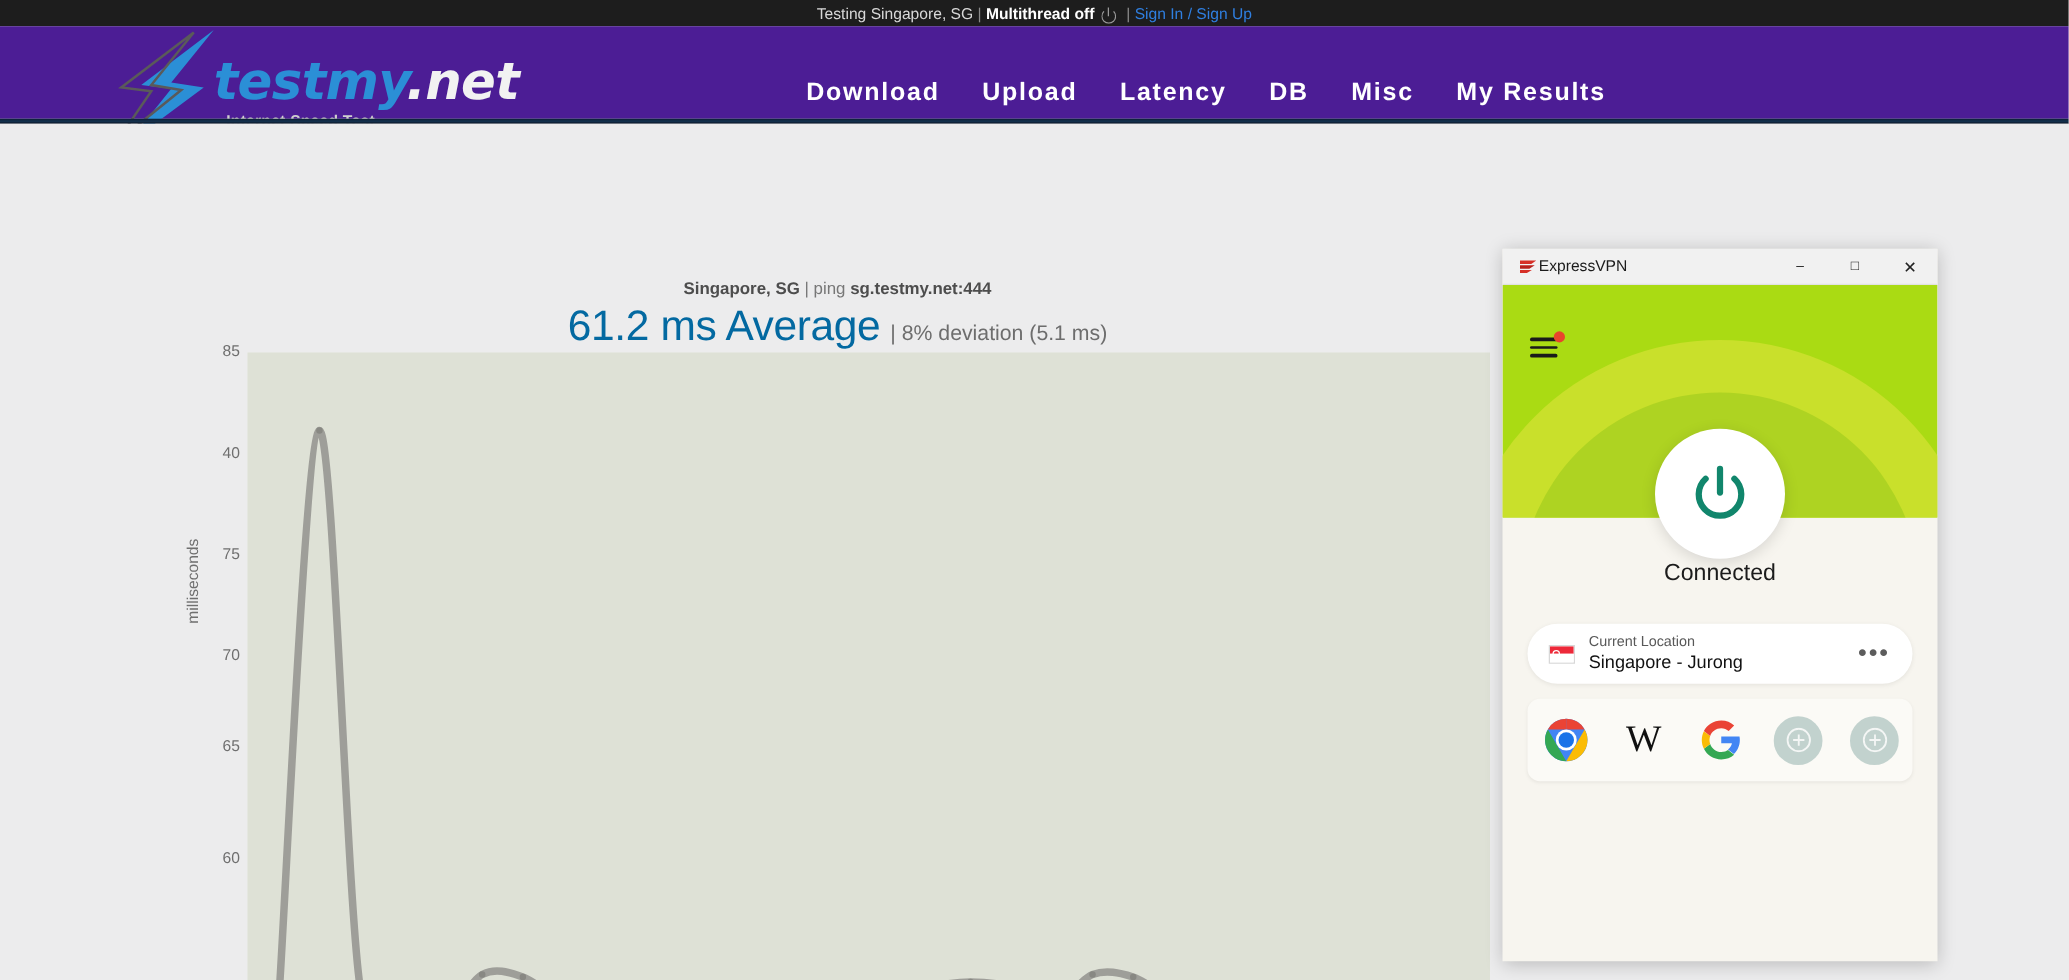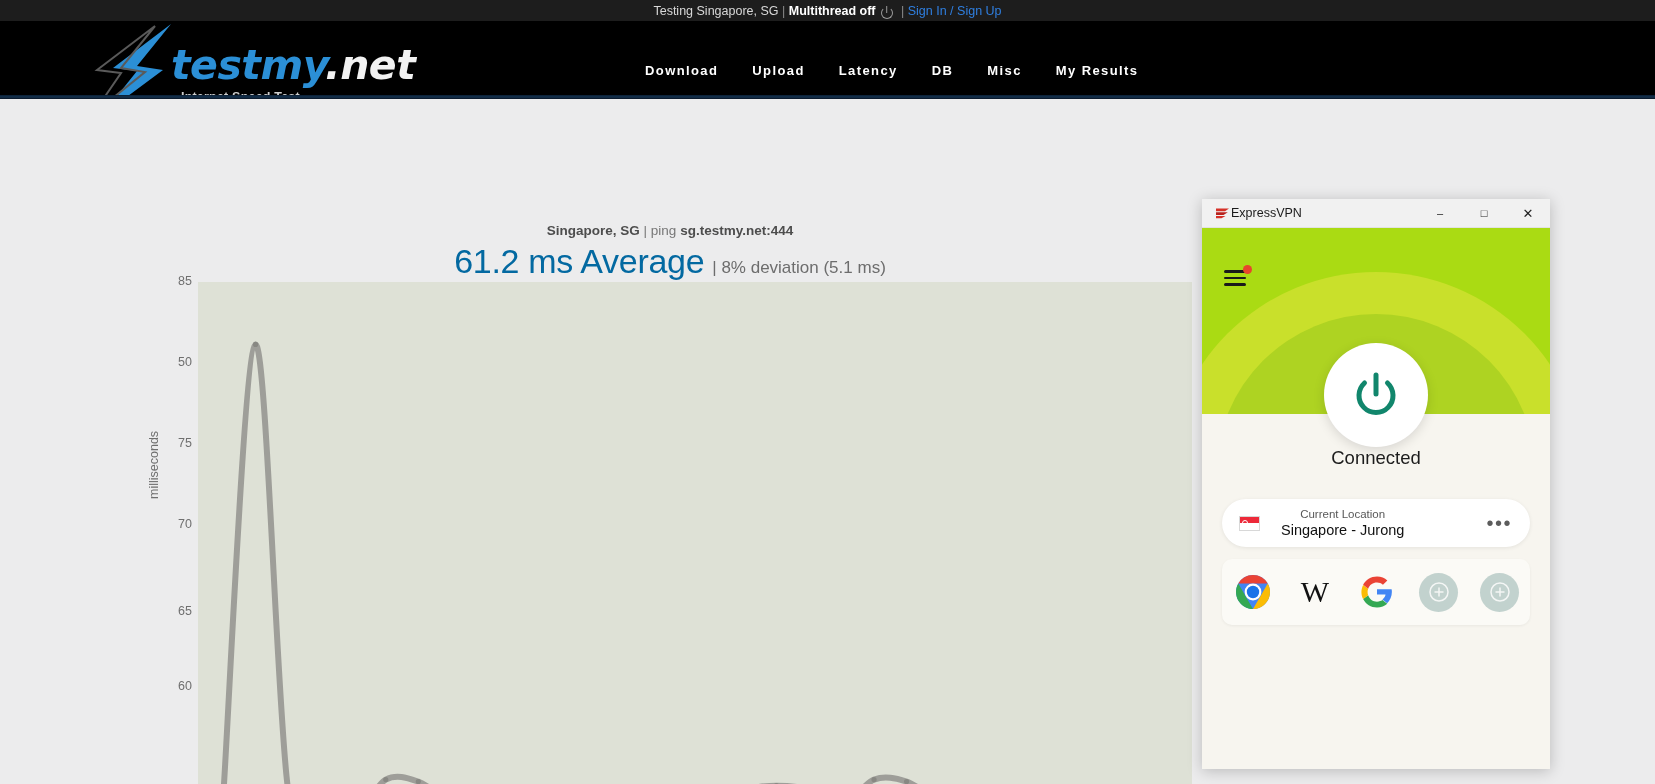--- a/index.html
+++ b/index.html
@@ -30,21 +30,21 @@
   }
   .power-mini::after {
     content: ""; position: absolute; left: 50%; top: -2px;
     transform: translateX(-50%);
     width: 1.6px; height: 7px; background: #9a9a9a;
   }
 
   
   .header {
     position: absolute; top: 21px; left: 0; width: 1655px; height: 74px;
-    background: #000000;
+    background: #4c1d95;
   }
   .header-rule {
     position: absolute; top: 95px; left: 0; width: 1655px; height: 4px;
     background: linear-gradient(to bottom, #0a1e33 0%, #14324f 50%, #0a1424 100%);
   }
   .logo-wrap {
     position: absolute; left: 93px; top: 8px;
     width: 300px; height: 86px;
   }
   .logo-bolt { position: absolute; left: 0; top: -5px; }
@@ -60,21 +60,21 @@
     position: absolute; left: 88px; top: 61px;
     font-size: 12.5px; font-weight: bold; color: #cfcfcf;
     letter-spacing: 0.2px;
   }
   .nav {
     position: absolute; left: 628px; top: 42px;
     display: flex; align-items: center; gap: 0px;
   }
   .nav a {
     color: #ffffff; text-decoration: none;
-    font-size: 13px; font-weight: bold; letter-spacing: 1.4px;
+    font-size: 20px; font-weight: bold; letter-spacing: 1.4px;
     padding: 0 17px;
   }
 
   
   .content {
     position: absolute; top: 99px; left: 0; width: 1655px; height: 685px;
     background: #ececed;
   }
 
   .chart-head {
@@ -197,21 +197,21 @@
     width: 21px; height: 15px; margin-left: 17px;
     position: relative; border: 1px solid #d8d8d8; overflow: hidden;
     flex: 0 0 auto;
   }
   .flag .red { position: absolute; left: 0; top: 0; width: 100%; height: 50%; background: #ed2939; }
   .flag .white { position: absolute; left: 0; bottom: 0; width: 100%; height: 50%; background: #fff; }
   .flag .moon {
     position: absolute; left: 2px; top: 3px; width: 6px; height: 6px;
     border-radius: 50%; border: 1.2px solid #fff;
   }
-  .loc-texts { margin-left: 21px; line-height: 1.25; text-align: center; }
+  .loc-texts { margin-left: 11px; line-height: 1.25; }
   .loc-label { font-size: 11.5px; color: #585858; }
   .loc-value { font-size: 14.5px; color: #111; }
   .loc-more {
     margin-left: auto; margin-right: 18px;
     font-size: 20px; color: #5c5c5c; letter-spacing: 1.5px;
     line-height: 10px;
   }
 
   .shortcuts {
     position: absolute; left: 20px; top: 360px;
@@ -276,24 +276,24 @@
         <span>Singapore, SG</span><span class="light"> | ping </span><span>sg.testmy.net:444</span>
       </div>
       <div class="chart-title-row">
         <span class="chart-title">61.2 ms Average</span>
         <span class="chart-dev">| 8% deviation (5.1 ms)</span>
       </div>
     </div>
 
     <div class="y-axis">
       <div class="y-tick" style="top:0px">85</div>
-      <div class="y-tick" style="top:81px">50</div>
+      <div class="y-tick" style="top:81px">40</div>
       <div class="y-tick" style="top:162px">75</div>
       <div class="y-tick" style="top:243px">70</div>
-      <div class="y-tick" style="top:330px">65</div>
+      <div class="y-tick" style="top:316px">65</div>
       <div class="y-tick" style="top:405px">60</div>
     </div>
     <div class="y-axis-label">milliseconds</div>
 
     <div class="plot-area">
       <svg class="plot-svg" id="plot" viewBox="0 0 994 552" preserveAspectRatio="none">
           <path d="M 25.00 517.75 C 30.43 441.87, 46.70 64.13, 57.55 62.45 C 68.40 60.77, 79.25 433.81, 90.10 507.68 C 100.95 581.55, 111.80 501.30, 122.66 505.66 C 133.51 510.03, 144.36 535.21, 155.21 533.87 C 166.06 532.53, 176.91 503.31, 187.76 497.61 C 198.61 491.90, 209.46 495.93, 220.31 499.62 C 231.16 503.31, 242.01 515.74, 252.86 519.77 C 263.71 523.80, 274.56 524.13, 285.41 523.80 C 296.26 523.46, 307.11 519.77, 317.97 517.75 C 328.82 515.74, 339.67 513.05, 350.52 511.71 C 361.37 510.36, 372.22 510.03, 383.07 509.69 C 393.92 509.36, 404.77 510.36, 415.62 509.69 C 426.47 509.02, 437.32 505.66, 448.17 505.66 C 459.02 505.66, 469.87 507.68, 480.72 509.69 C 491.57 511.71, 502.43 518.09, 513.28 517.75 C 524.13 517.42, 534.98 510.03, 545.83 507.68 C 556.68 505.33, 567.53 503.65, 578.38 503.65 C 589.23 503.65, 600.08 504.32, 610.93 507.68 C 621.78 511.04, 632.63 525.47, 643.48 523.80 C 654.33 522.12, 665.18 501.64, 676.03 497.61 C 686.89 493.58, 697.74 496.26, 708.59 499.62 C 719.44 502.98, 730.29 514.73, 741.14 517.75 C 751.99 520.77, 762.84 517.75, 773.69 517.75 C 784.54 517.75, 795.39 517.75, 806.24 517.75 C 817.09 517.75, 827.94 519.09, 838.79 517.75 C 849.64 516.41, 860.49 511.37, 871.34 509.69 C 882.20 508.01, 893.05 508.01, 903.90 507.68 C 914.75 507.34, 925.60 507.01, 936.45 507.68 C 947.30 508.35, 963.57 511.04, 969.00 511.71" fill="none" stroke="#9e9e99" stroke-width="6" stroke-linecap="round" stroke-linejoin="round"></path>
           <circle cx="25.00" cy="517.75" r="2.6" fill="#888883"></circle>
           <circle cx="57.55" cy="62.45" r="2.6" fill="#888883"></circle>
           <circle cx="90.10" cy="507.68" r="2.6" fill="#888883"></circle>

